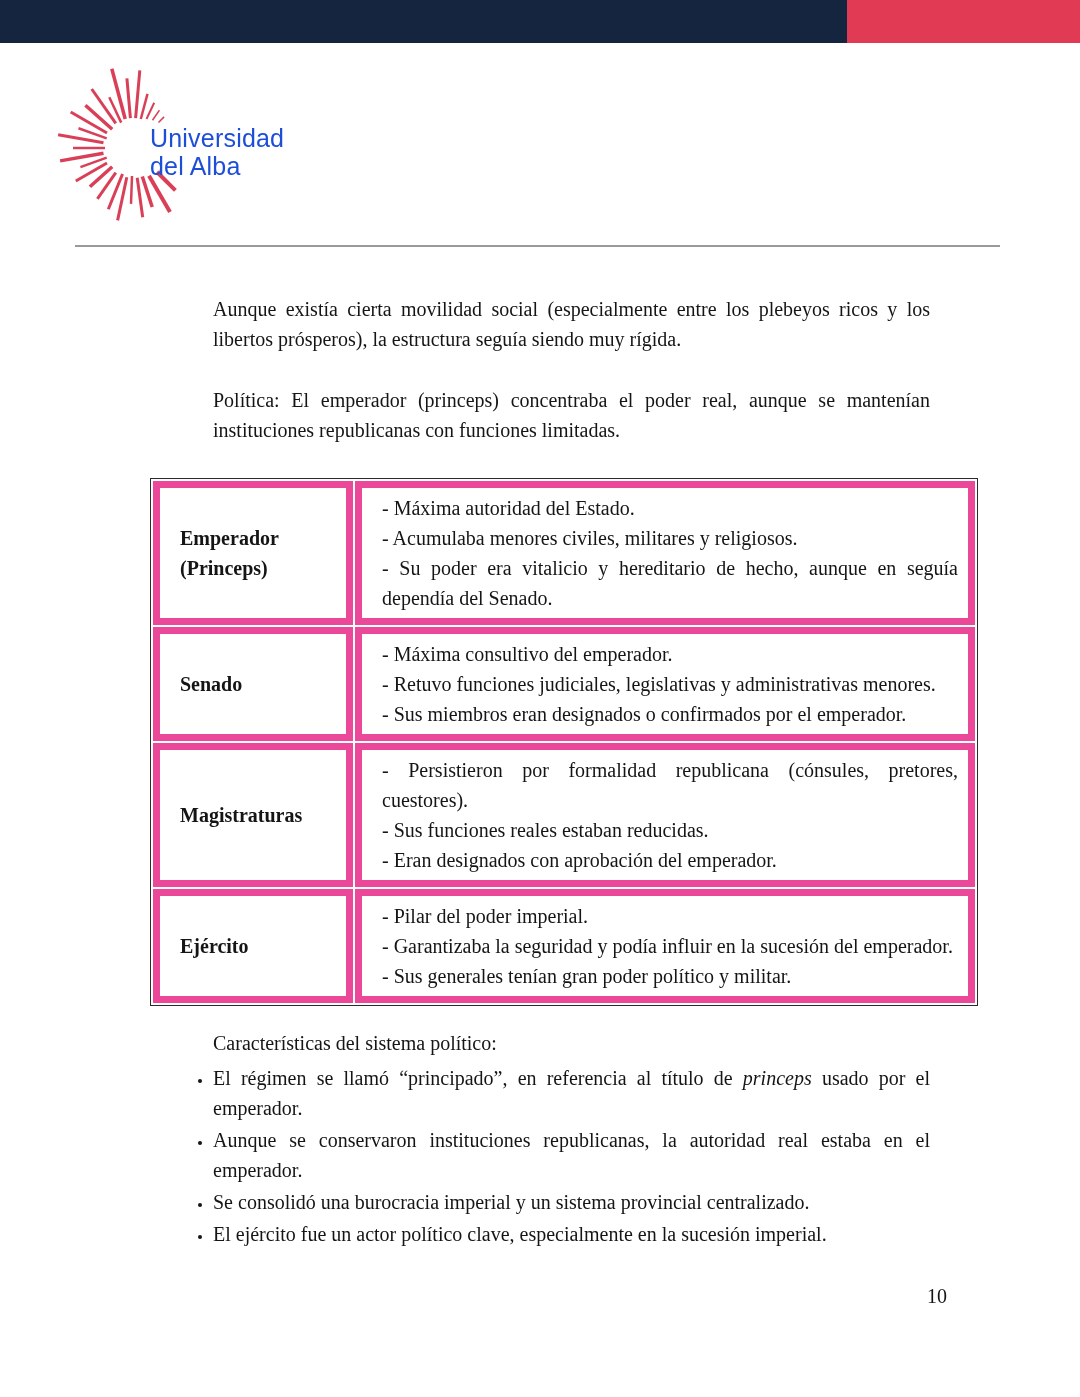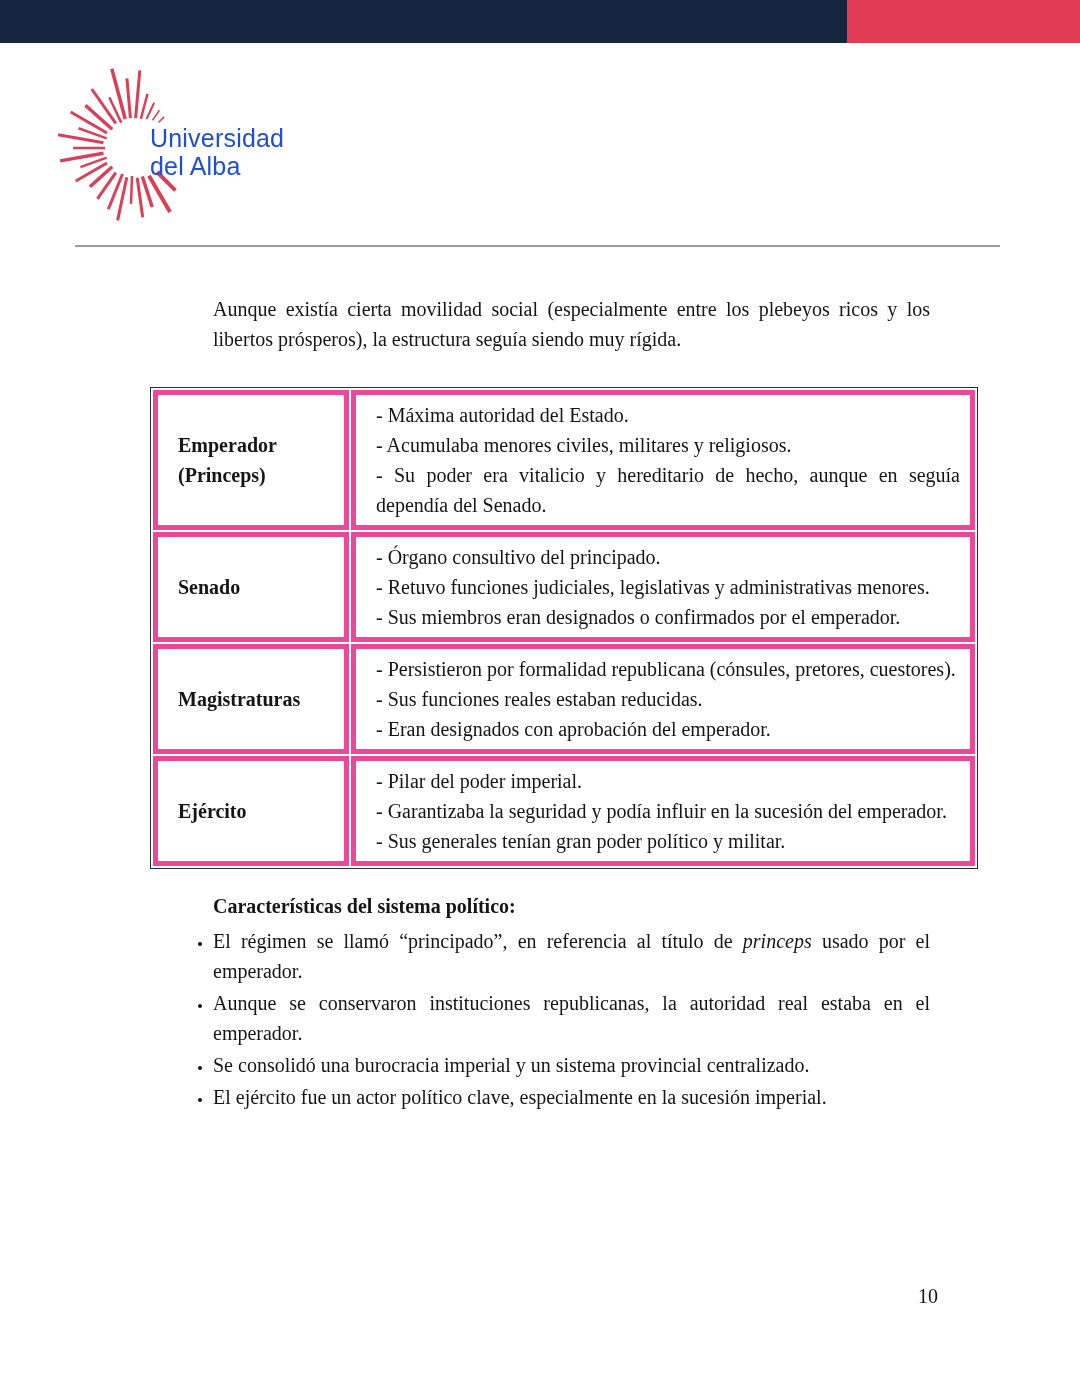--- a/index.html
+++ b/index.html
@@ -26,34 +26,34 @@
   .content{position:absolute;top:294px;left:150px;width:828px;font-size:20px;line-height:30px;}
   .para{margin:0 0 0 63px;width:717px;text-align:justify;}
   .para.politics{margin-top:31px;}
   b{font-weight:normal;}
   
   table.gov{
     width:828px;margin-top:33px;
     border-collapse:separate;border-spacing:2px;
     border:1px solid #2b2b2b;background:#ffffff;
   }
-  table.gov td{border:5px solid #ec4899;font-size:20px;line-height:30px;padding-left:20px;}
+  table.gov td{border:7px solid #ec4899;font-size:20px;line-height:30px;padding-left:20px;}
   td.row-title{
     width:160px;vertical-align:middle;font-weight:bold;
     padding:4px 6px 4px 7px;
   }
   td.row-body{vertical-align:middle;padding:5px 10px;}
   td.row-body .cell-item{text-align:justify;}
   
-  .char-heading{margin:22px 0 0 63px;font-weight:bold;}
+  .char-heading{margin:22px 0 0 63px;font-weight:normal;}
   ul.char-list{margin:5px 0 0 0;padding:0 0 0 63px;list-style:disc outside;}
   ul.char-list li{width:717px;text-align:justify;margin:0 0 2px 0;}
   ul.char-list li::marker{font-size:15px;}
   
-  .page-number{position:absolute;top:1281px;right:142px;font-size:20px;line-height:30px;}
+  .page-number{position:absolute;top:1281px;right:133px;font-size:20px;line-height:30px;}
 </style>
 </head>
 <body>
 
 <div class="topbar">
   <div class="topbar-navy"></div>
   <div class="topbar-red"></div>
 </div>
 
 <div class="logo">
@@ -92,35 +92,36 @@
   <div>Universidad</div>
   <div>del Alba</div>
 </div>
 
 <div class="rule"></div>
 
 <div class="content">
 
   <div class="para"><span>Aunque existía cierta </span><b>movilidad social</b><span> (especialmente entre los plebeyos ricos y los libertos prósperos), la </span><b>estructura seguía siendo muy rígida</b><span>.</span></div>
 
+  <div class="para politics"><b>Política</b><span>: El </span><b>emperador (princeps)</b><span> concentraba el poder real, aunque se mantenían instituciones republicanas con funciones limitadas.</span></div>
 
   <table class="gov">
     <tbody>
       <tr>
         <td class="row-title">Emperador (Princeps)</td>
         <td class="row-body">
           <div class="cell-item">- Máxima autoridad del Estado.</div>
           <div class="cell-item">- Acumulaba menores civiles, militares y religiosos.</div>
           <div class="cell-item">- Su poder era vitalicio y hereditario de hecho, aunque en seguía dependía del Senado.</div>
         </td>
       </tr>
       <tr>
         <td class="row-title">Senado</td>
         <td class="row-body">
-          <div class="cell-item">- Órgano consultivo del principado.</div>
+          <div class="cell-item">- Máxima consultivo del emperador.</div>
           <div class="cell-item">- Retuvo funciones judiciales, legislativas y administrativas menores.</div>
           <div class="cell-item">- Sus miembros eran designados o confirmados por el emperador.</div>
         </td>
       </tr>
       <tr>
         <td class="row-title">Magistraturas</td>
         <td class="row-body">
           <div class="cell-item">- Persistieron por formalidad republicana (cónsules, pretores, cuestores).</div>
           <div class="cell-item">- Sus funciones reales estaban reducidas.</div>
           <div class="cell-item">- Eran designados con aprobación del emperador.</div>

